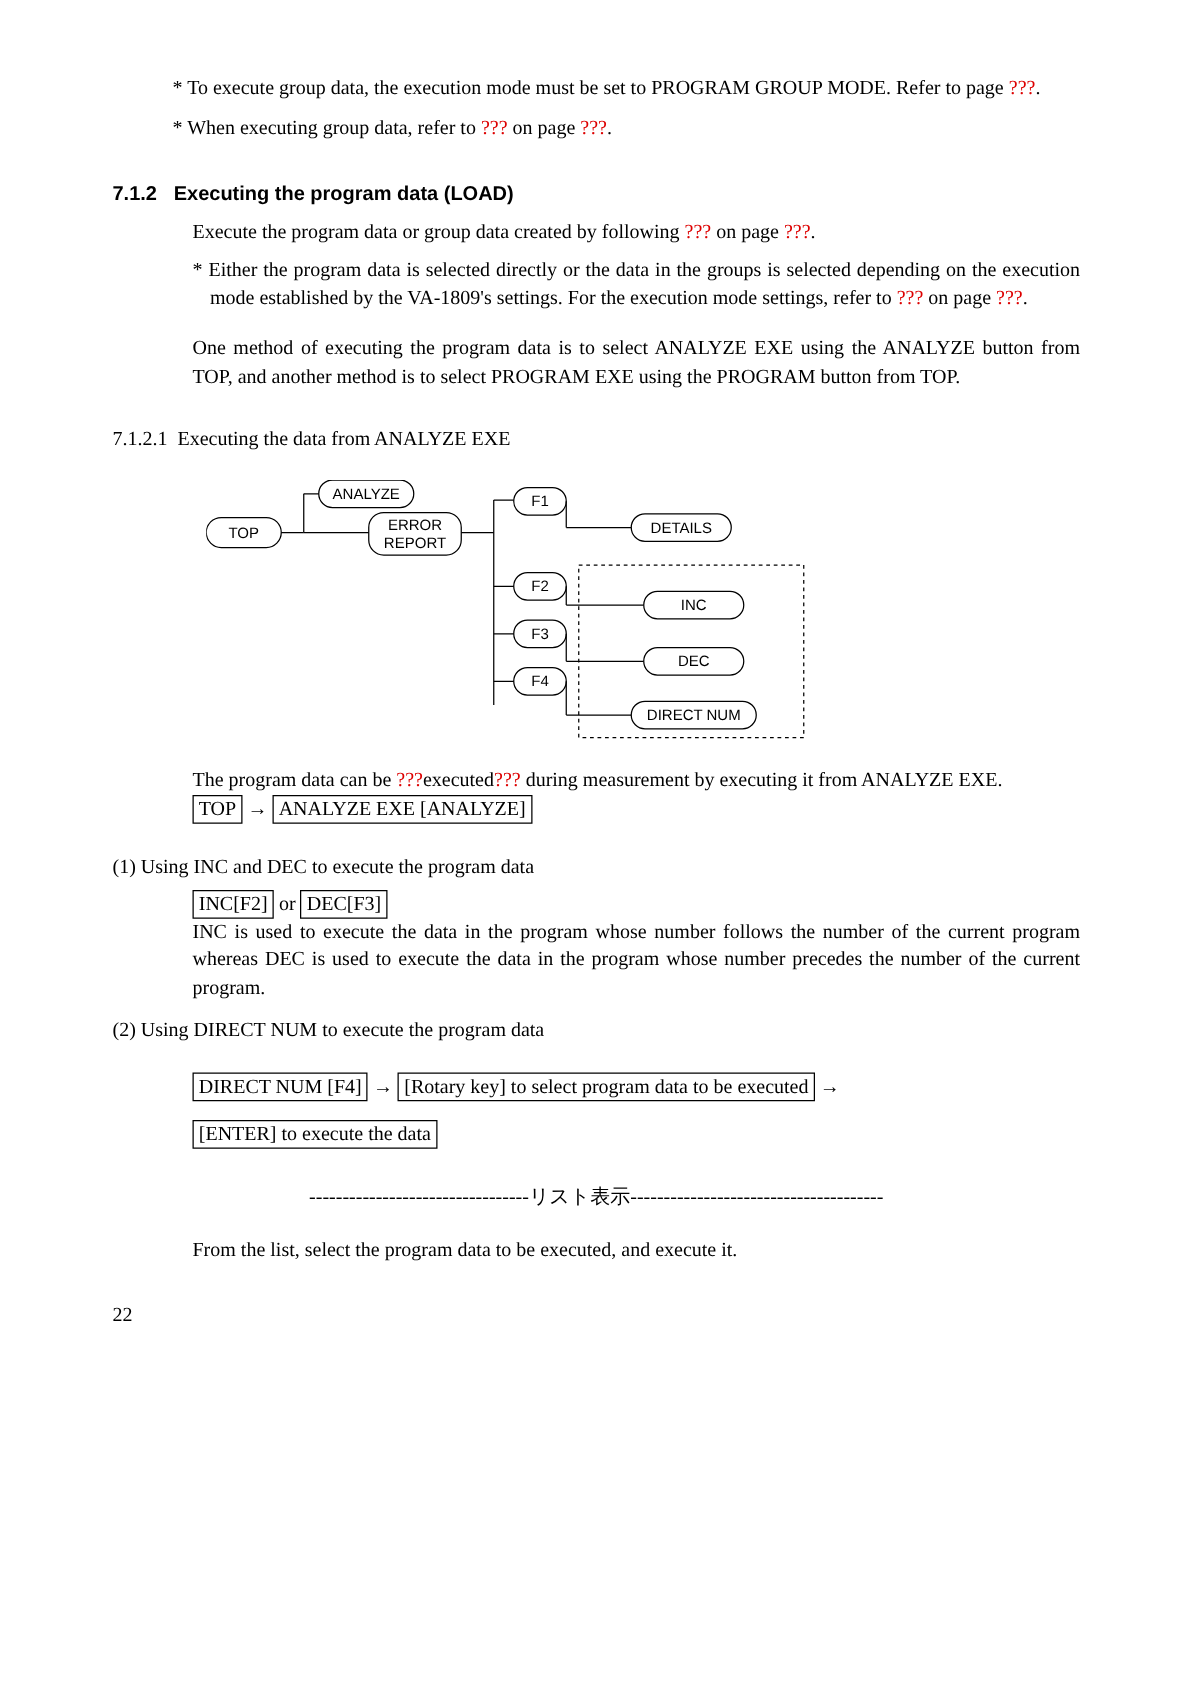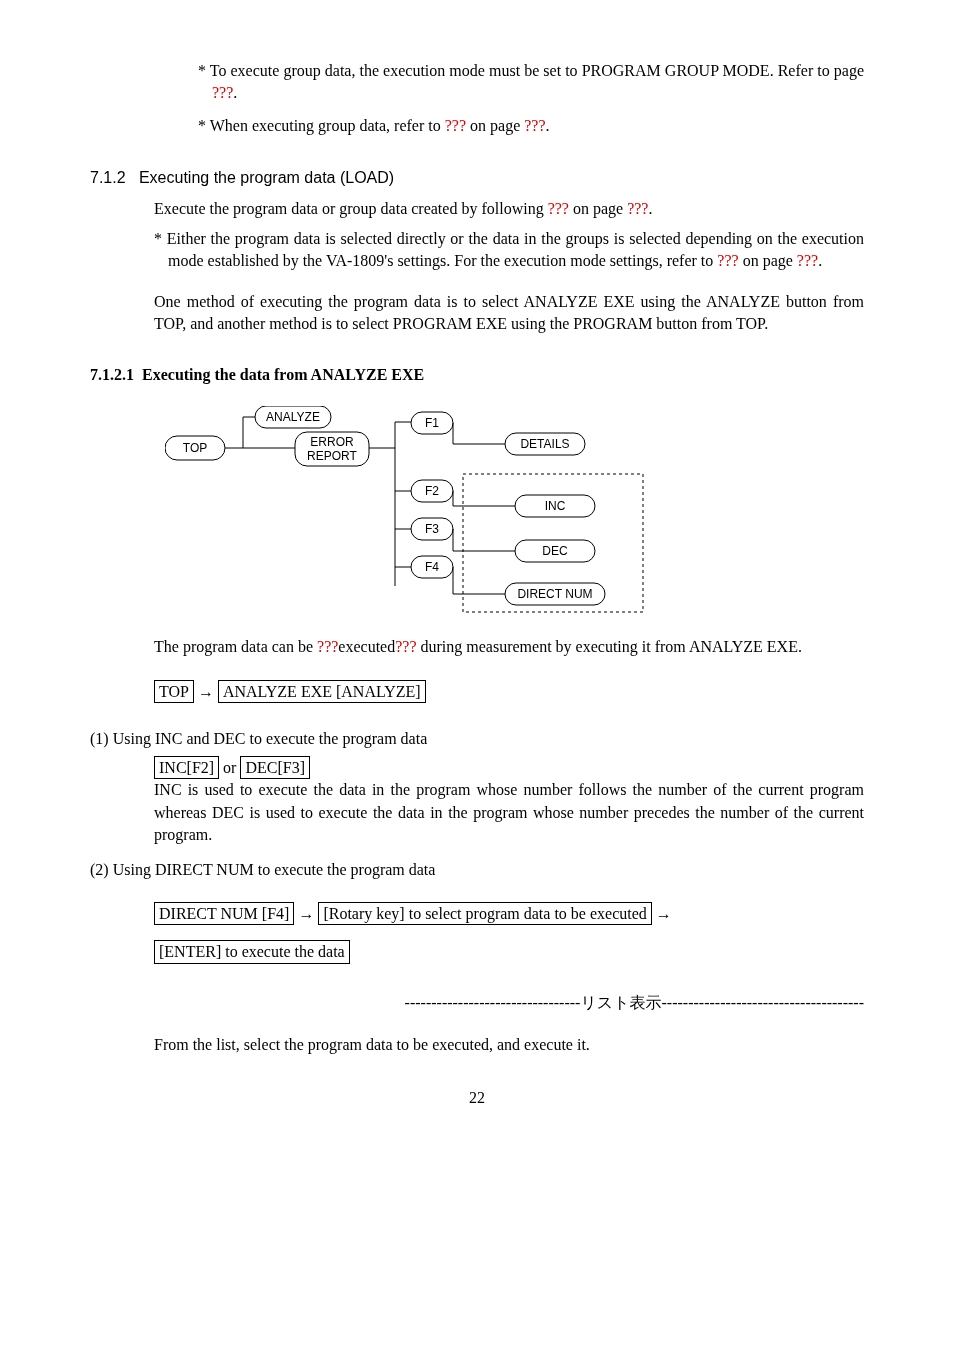--- a/index.html
+++ b/index.html
@@ -1,30 +1,30 @@
 <!DOCTYPE html>
 <html><head>
 <meta charset="utf-8">
 <style>
 body{margin:0;padding:60px 90px;font-family:"Times New Roman",serif;font-size:16px;color:#000;line-height:1.4;width:954px;box-sizing:border-box}
 .red{color:#d00}
 .bold{font-weight:normal}
 .sans{font-family:Arial,sans-serif}
 .indent{margin-left:64px}
-.indent2{margin-left:108px}
+.indent2{margin-left:48px}
 .hang{text-indent:-14px;padding-left:14px}
 .just{text-align:justify}
-.h712{margin:30px 0 8px 0;font-weight:normal}
-.h7121{margin:28px 0 14px 0;font-weight:bold}
+.h712{margin:30px 0 8px 0;font-weight:bold}
+.h7121{margin:28px 0 14px 0;font-weight:normal}
 .diagram{margin:20px 0 20px 75px}
 .box{border:1px solid #000;padding:1px 4px;display:inline-block;line-height:1.2}
 .sub1{margin:24px 0 6px 0}
 .sub2{margin:12px 0 14px 0}
-.listline{text-align:right;margin:20px 0}
-.pgnum{text-align:center;margin-top:30px}
+.listline{text-align:center;margin:20px 0}
+.pgnum{text-align:left;margin-top:30px}
 svg{display:block}
 </style>
 </head>
 <body>
 
 <div class="indent2 hang just">* <span>To execute group data, the execution mode must be set to PROGRAM GROUP MODE.    Refer to page </span><span class="red">???</span><span>.</span></div>
 
 <div class="indent2 hang" style="margin-top:10px">* <span>When executing group data, refer to </span><span class="red">???</span><span> on page </span><span class="red">???</span><span>.</span></div>
 
 <div class="h712 sans"><span>7.1.2</span>&nbsp;&nbsp;&nbsp;<span>Executing the program data (LOAD)</span></div>
@@ -91,21 +91,21 @@
     <line x1="288" y1="161" x2="288" y2="188" stroke="#000"></line>
     <line x1="288" y1="188" x2="340" y2="188" stroke="#000"></line>
     <rect x="340" y="177" width="100" height="22" rx="11" fill="#fff" stroke="#000"></rect>
     <text x="390" y="192">DIRECT NUM</text>
   </g>
 </svg>
 </div>
 
 <div class="indent just"><span>The program data can be </span><span class="red">???</span><span>executed</span><span class="red">???</span><span> during measurement by executing it from ANALYZE EXE.</span></div>
 
-<div class="indent" style="margin-top:22px">
+<div class="indent" style="">
 <span class="box">TOP</span> <span>→</span> <span class="box">ANALYZE EXE [ANALYZE]</span>
 </div>
 
 <div class="indent bold sub1">(1)  Using INC and DEC to execute the program data</div>
 <div class="indent">
 <span class="box">INC[F2]</span><span> or </span><span class="box">DEC[F3]</span>
 </div>
 
 <div class="indent just" style="">INC is used to execute the data in the program whose number follows the number of the current program whereas DEC is used to execute the data in the program whose number precedes the number of the current program.</div>
 

